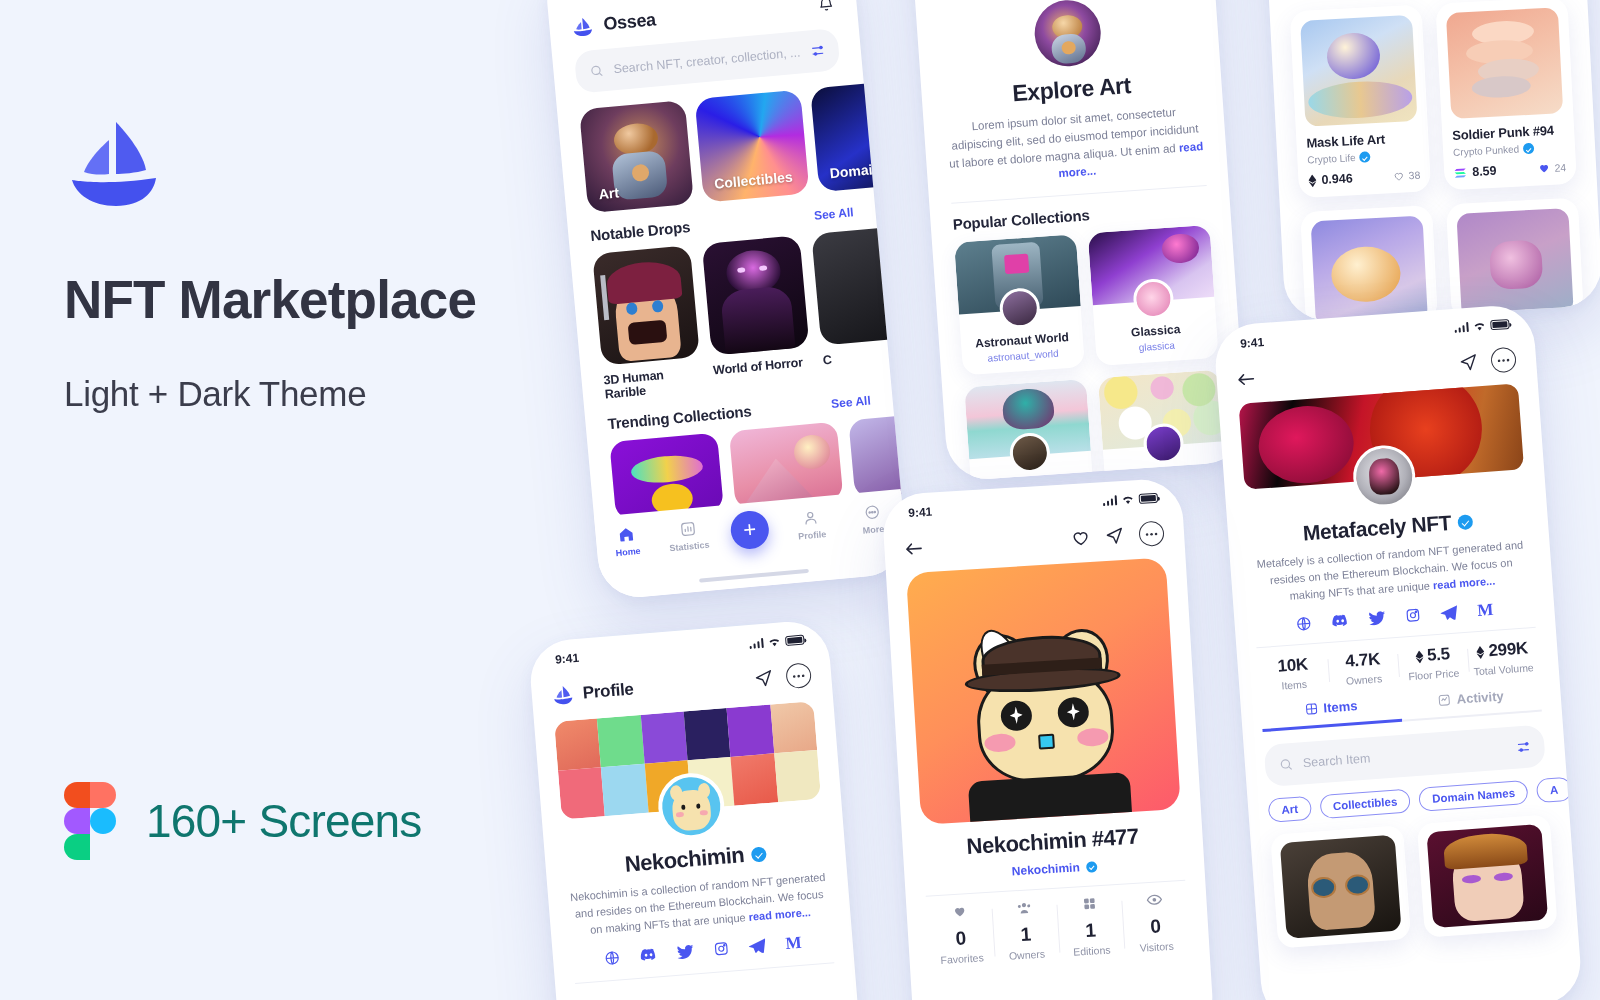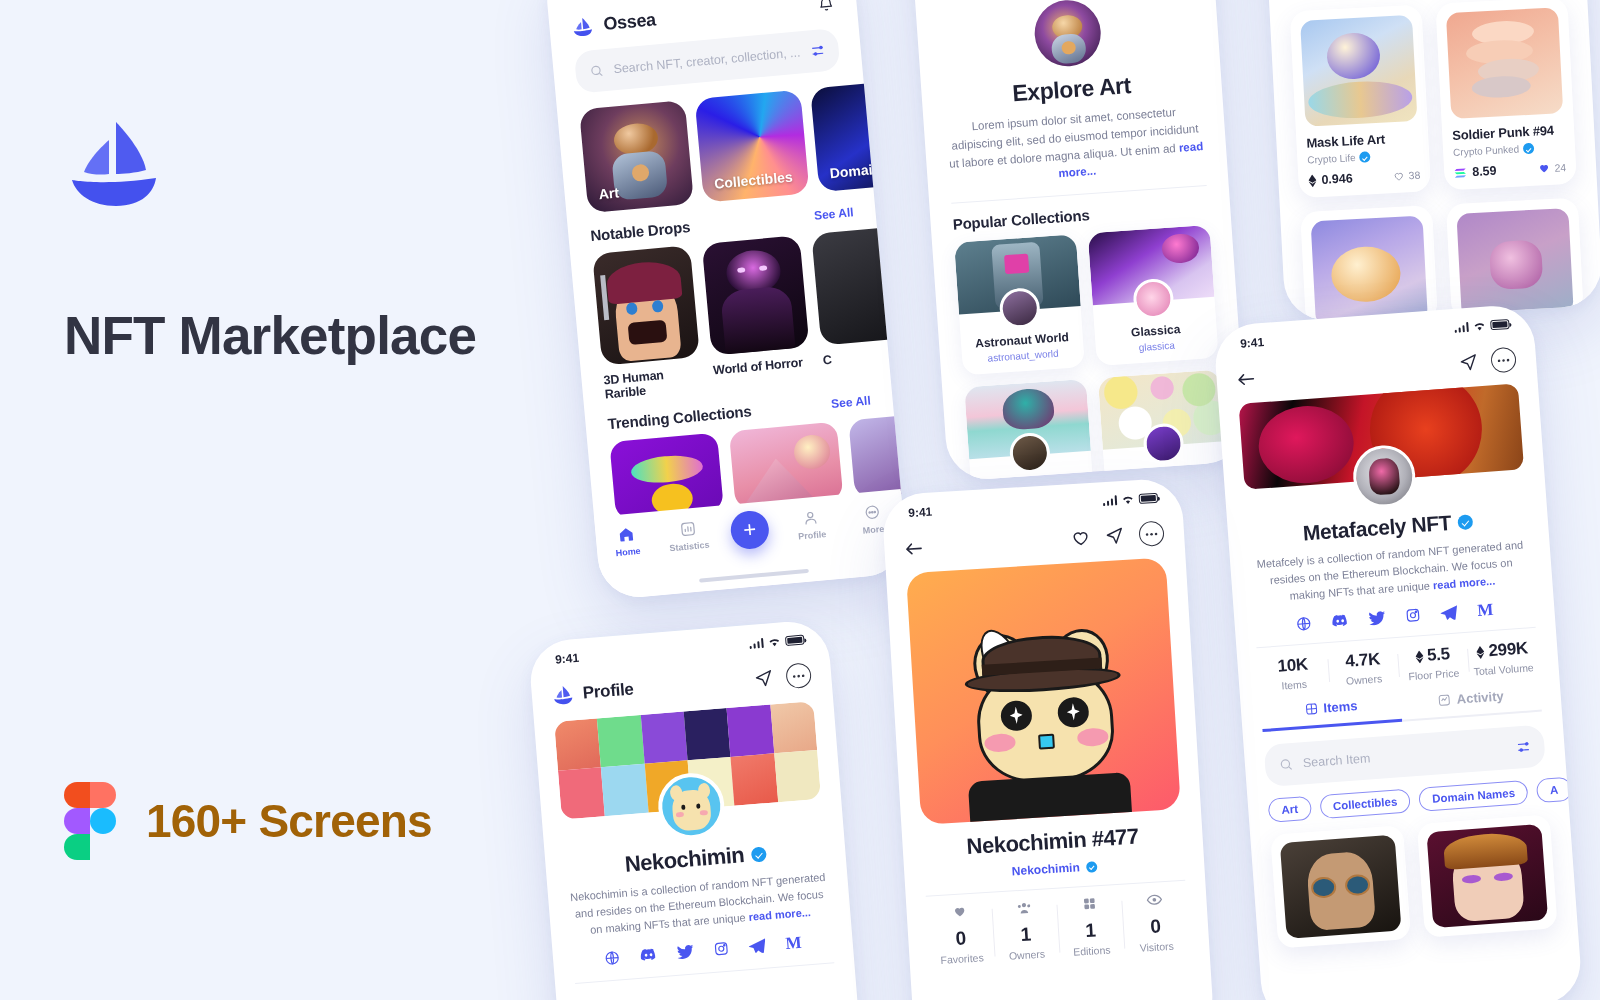--- a/index.html
+++ b/index.html
@@ -9,21 +9,21 @@
     font-family: "Liberation Sans", sans-serif;
     color: #323443;
     position: relative;
   }
   .stage { position: absolute; inset: 0; overflow: hidden; }
 
   
   .promo { position: absolute; left: 64px; top: 118px; width: 470px; }
   .boat-logo { width: 100px; height: 92px; display: block; }
   .promo-title {
-    margin-top: 96px;
+    margin-top: 60px;
     font-size: 53px;
     font-weight: 700;
     line-height: 1.14;
     letter-spacing: -0.8px;
     color: #323443;
   }
   .promo-sub {
     margin-top: 44px;
     font-size: 35px;
     font-weight: 400;
@@ -34,21 +34,21 @@
     position: absolute; left: 64px; top: 782px;
     display: flex; align-items: center; gap: 30px;
   }
   .figma-logo { width: 52px; height: 78px; position: relative; }
   .figma-logo i { position: absolute; display: block; }
   .fg-tl { left:0; top:0; width:26px; height:26px; background:#f24e1e; border-radius:13px 0 0 13px; }
   .fg-tr { left:26px; top:0; width:26px; height:26px; background:#ff7262; border-radius:0 13px 13px 0; }
   .fg-ml { left:0; top:26px; width:26px; height:26px; background:#a259ff; border-radius:13px 0 0 13px; }
   .fg-mr { left:26px; top:26px; width:26px; height:26px; background:#1abcfe; border-radius:50%; }
   .fg-bl { left:0; top:52px; width:26px; height:26px; background:#0acf83; border-radius:13px 0 0 13px; }
-  .screens-text { font-size: 46px; font-weight: 700; letter-spacing: -0.8px; color:#a16207; }
+  .screens-text { font-size: 46px; font-weight: 400; letter-spacing: -0.8px; color:#0f766e; }
 
   
   .phone {
     position: absolute;
     background: #ffffff;
     border-radius: 42px;
     box-shadow: 0 26px 60px rgba(90,100,180,0.17), 0 4px 14px rgba(90,100,180,0.08);
     overflow: hidden;
   }
   .phone-inner { position: absolute; inset: 0; overflow: hidden; }
@@ -219,20 +219,21 @@
 
   <div class="promo">
     <svg class="boat-logo" viewBox="0 0 100 92">
       <path d="M52 4 C52 4 78 30 82 52 C72 55 58 56 52 56 Z" fill="#4f5bf0"></path>
       <path d="M45 22 C45 22 26 38 20 54 C28 57 38 57 45 56 Z" fill="#6470f5"></path>
       <path d="M8 62 C8 62 40 68 92 60 C90 74 78 88 52 88 C28 88 12 76 8 62 Z" fill="#4451ee"></path>
     </svg>
     <div class="promo-title">
       <div>NFT Marketplace</div>
     </div>
+    <div class="promo-sub">Light + Dark Theme</div>
   </div>
 
   <div class="screens-row">
     <div class="figma-logo">
       <i class="fg-tl"></i>
         <i class="fg-tr"></i>
         <i class="fg-ml"></i>
         <i class="fg-mr"></i>
         <i class="fg-bl"></i>
     </div>

